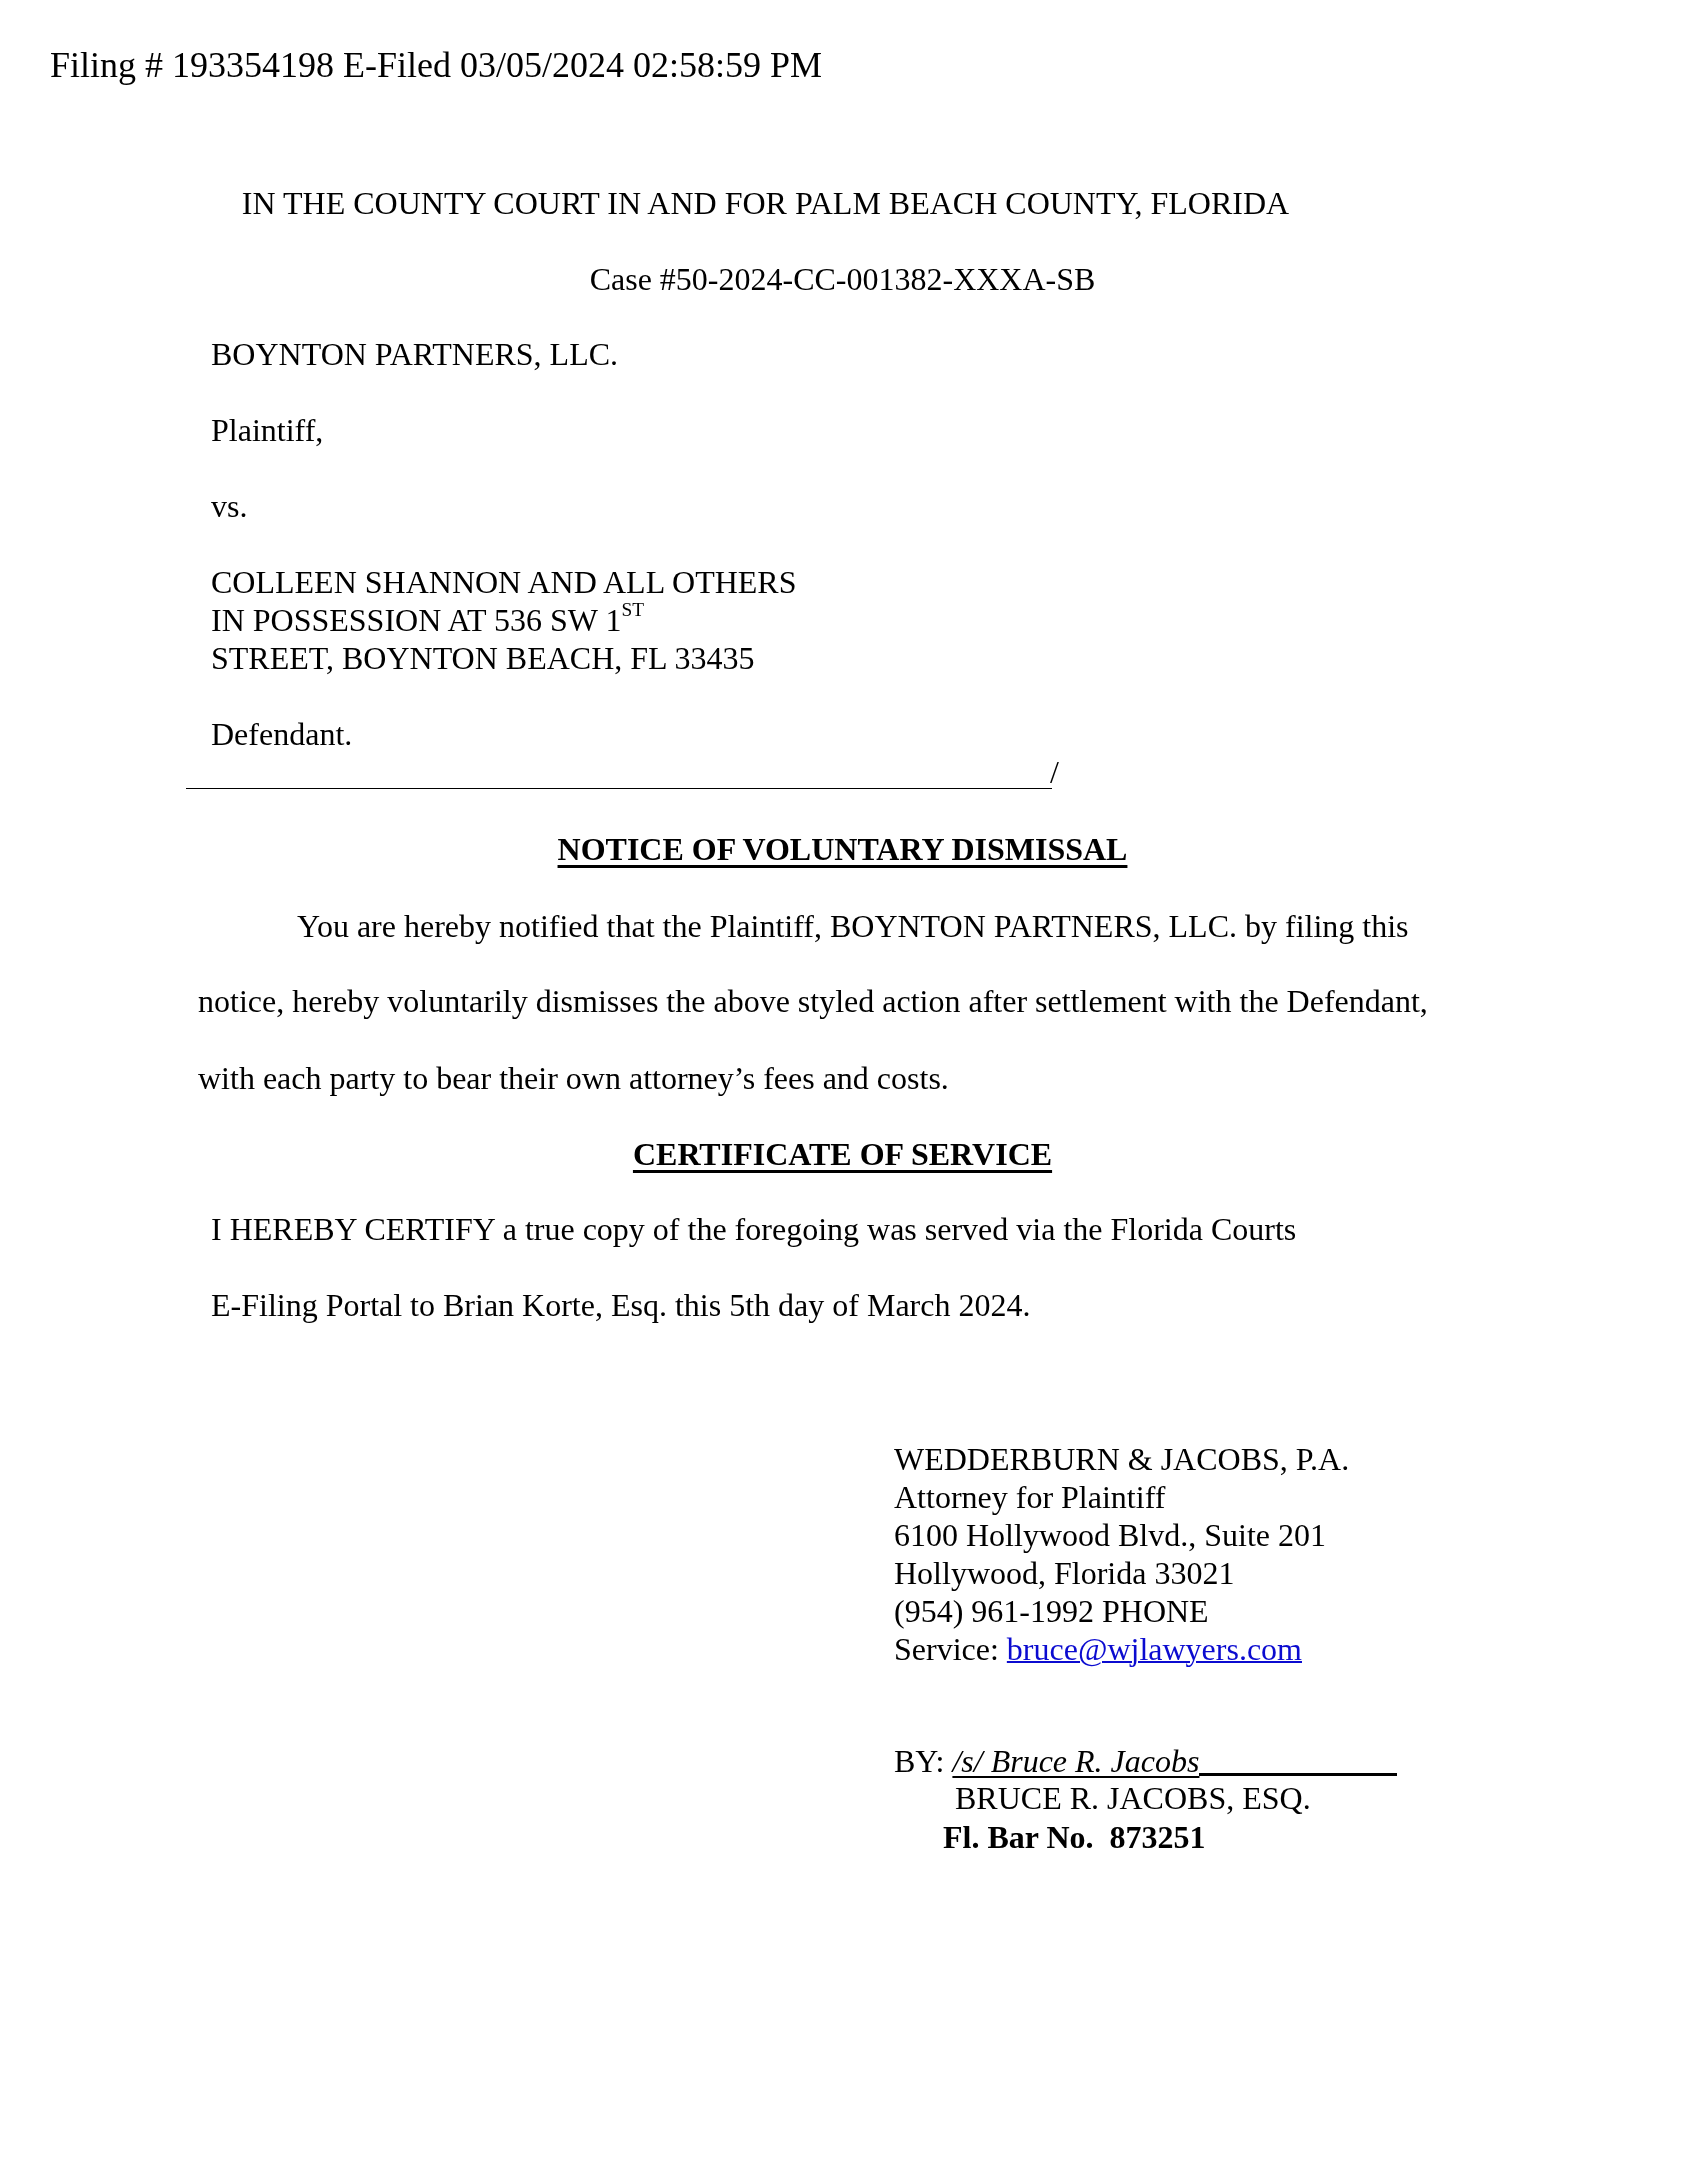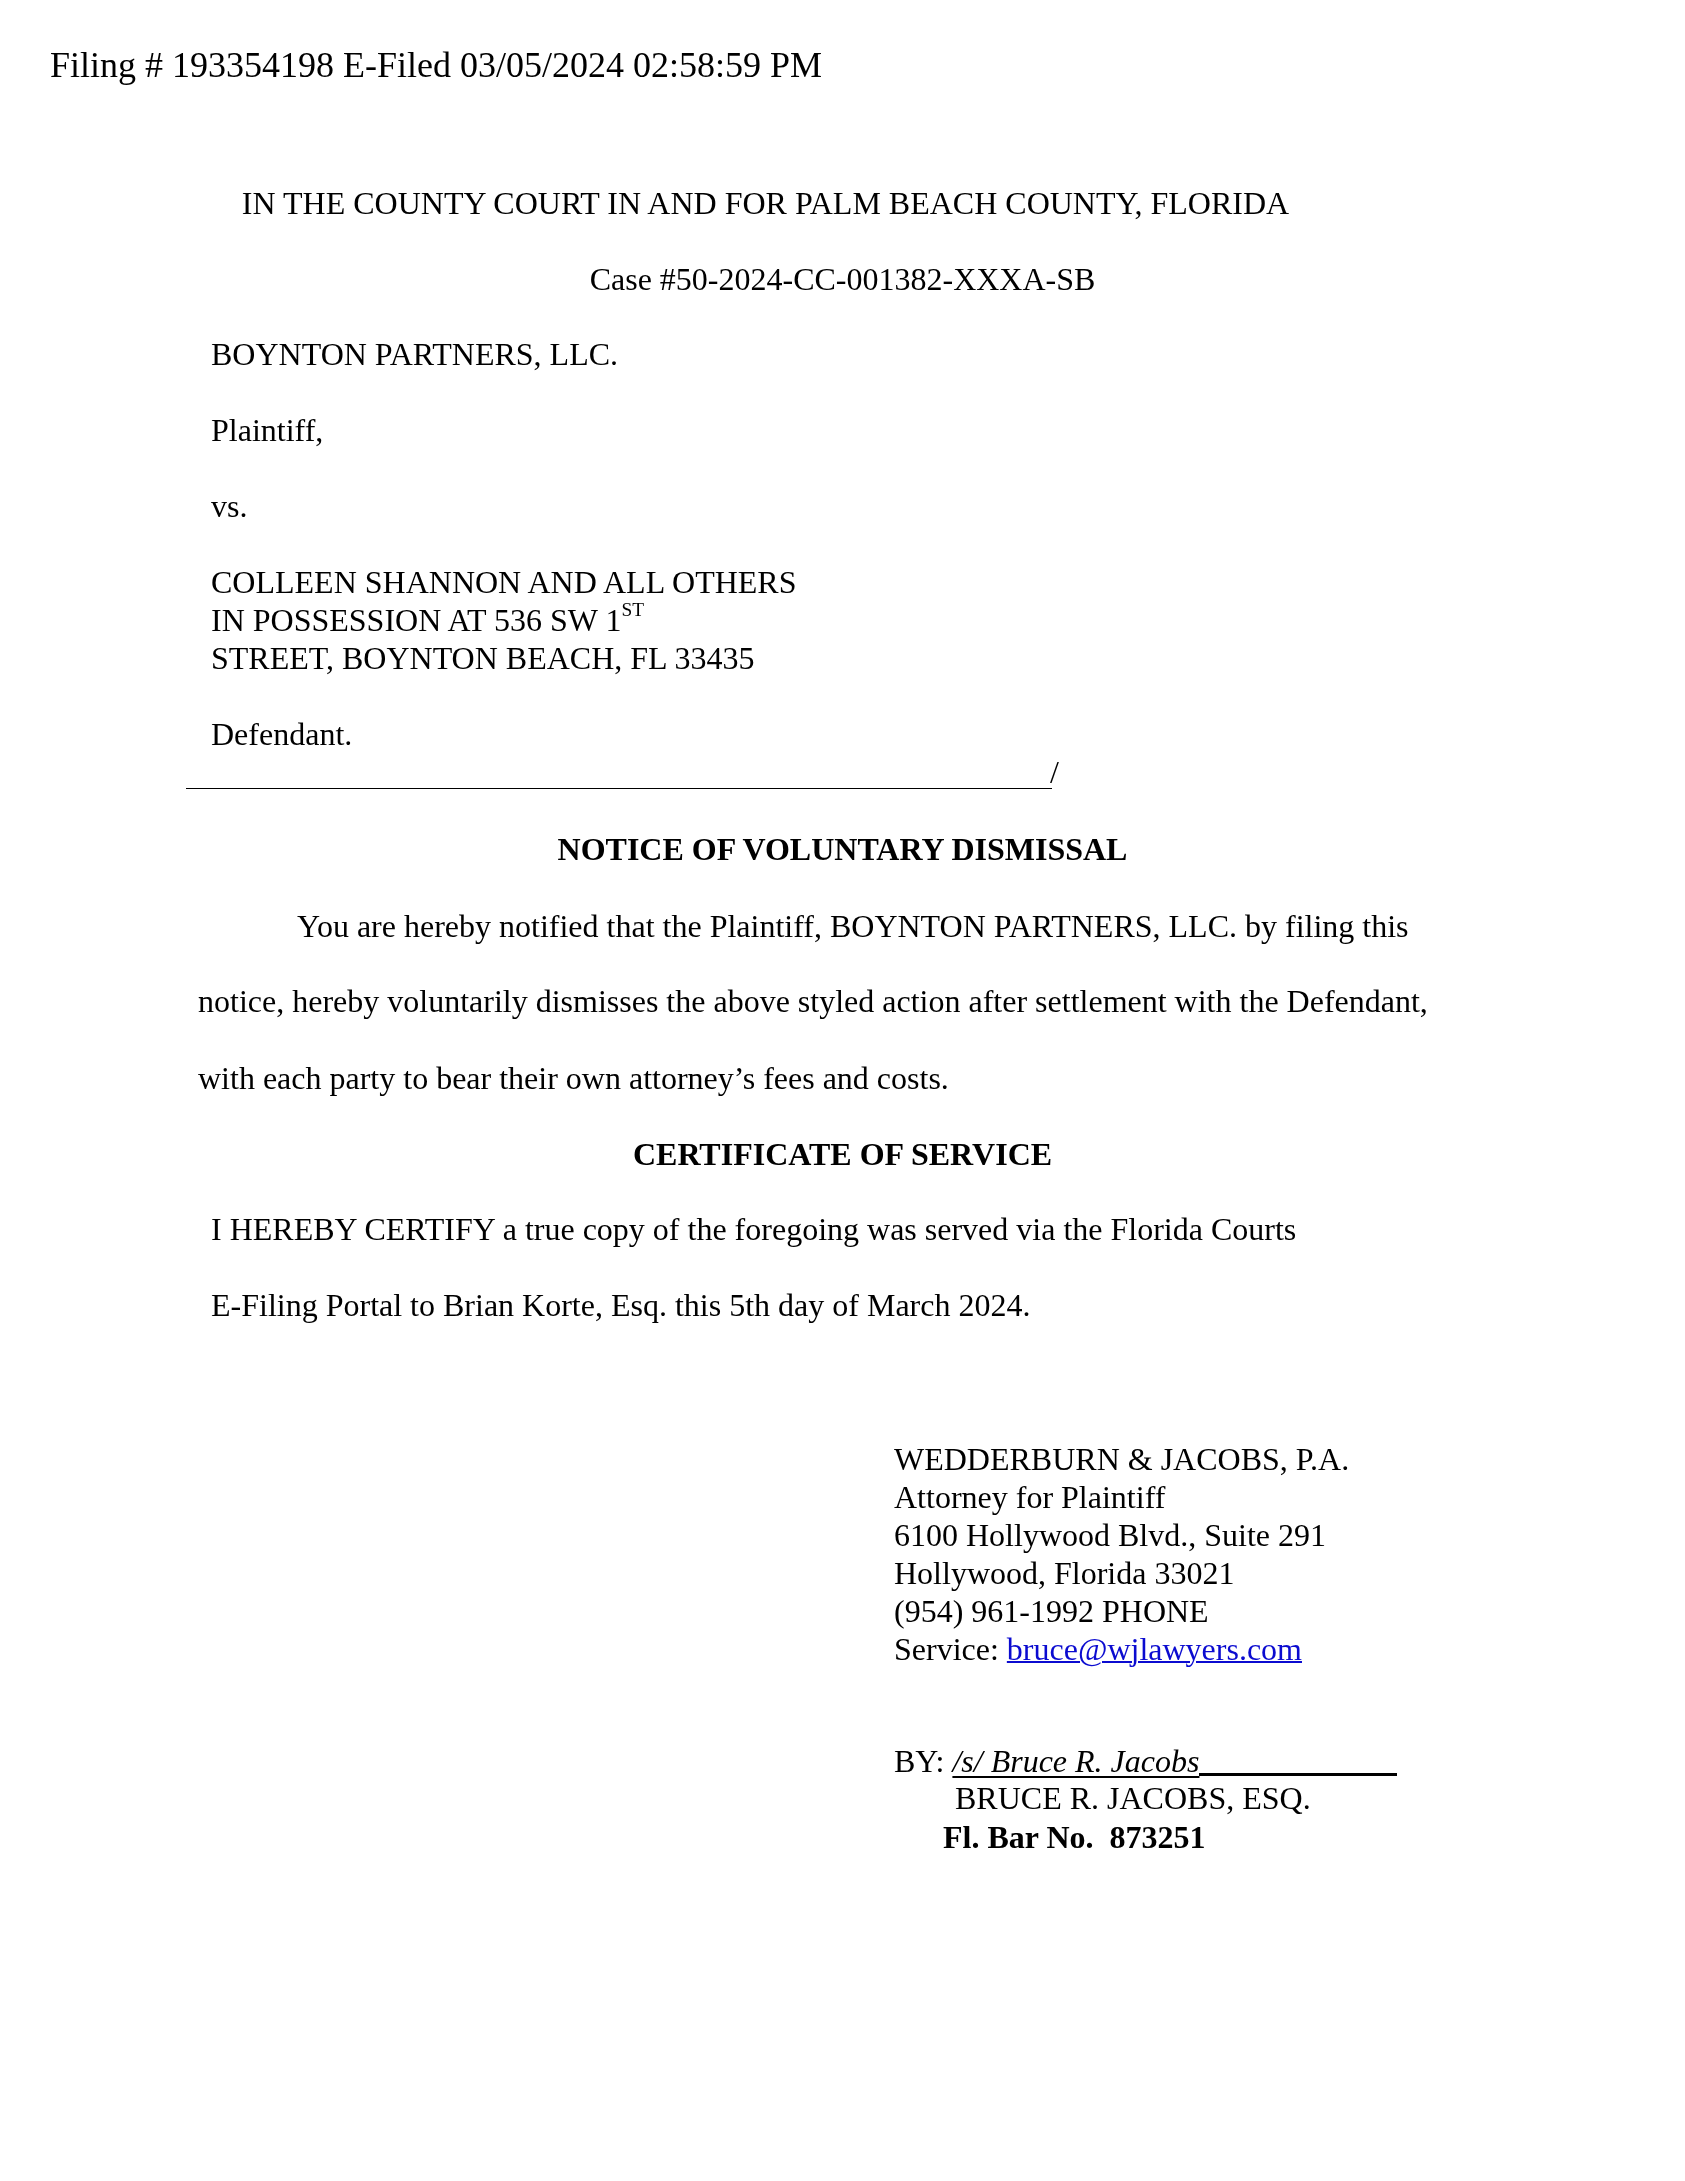--- a/index.html
+++ b/index.html
@@ -34,21 +34,21 @@
 
     #caption-rule {
       position: absolute; left: 186px; top: 788px; width: 866px; height: 0;
       border-top: 1.8px solid #000;
     }
     #caption-slash { left: 1050px; top: 753px; }
 
     .heading {
       left: 0; width: 1685px; text-align: center; font-weight: bold;
     }
-    .heading span { text-decoration-thickness: 2.6px; text-underline-offset: 5.3px; }
+    .heading span { text-decoration: underline; text-decoration-thickness: 2.6px; text-underline-offset: 5.3px; }
     #notice-title { top: 830px; }
 
     .para-line { left: 198px; }
     #para-line-1 { left: 297px; top: 907px; }
     #para-line-2 { top: 982px; }
     #para-line-3 { top: 1059px; }
 
     #certificate-title { top: 1135px; }
     .cert-line { left: 211px; }
     #cert-line-1 { top: 1210px; }
@@ -96,21 +96,21 @@
 <div id="para-line-3" class="abs t38 para-line">with each party to bear their own attorney’s fees and costs.</div>
 
 <div id="certificate-title" class="abs t38 heading"><span>CERTIFICATE OF SERVICE</span></div>
 
 <div id="cert-line-1" class="abs t38 cert-line">I HEREBY CERTIFY a true copy of the foregoing was served via the Florida Courts</div>
 <div id="cert-line-2" class="abs t38 cert-line">E-Filing Portal to Brian Korte, Esq. this 5th day of March 2024.</div>
 
 <div id="signature-block" class="abs t38">
   <div class="sig-line">WEDDERBURN &amp; JACOBS, P.A.</div>
   <div class="sig-line">Attorney for Plaintiff</div>
-  <div class="sig-line">6100 Hollywood Blvd., Suite 291</div>
+  <div class="sig-line">6100 Hollywood Blvd., Suite 201</div>
   <div class="sig-line">Hollywood, Florida 33021</div>
   <div class="sig-line">(954) 961-1992 PHONE</div>
   <div class="sig-line"><span>Service: </span><a class="email" title="bruce@wjlawyers.com">bruce@wjlawyers.com</a></div>
 </div>
 
 <div id="by-line" class="abs t38">
   <span>BY: </span><span class="sig-italic">/s/ Bruce R. Jacobs</span><span class="sig-blank"></span>
 </div>
 <div id="attorney-name" class="abs t38">BRUCE R. JACOBS, ESQ.</div>
 <div id="bar-number" class="abs t38" style="white-space: pre;">Fl. Bar No.  873251</div>

